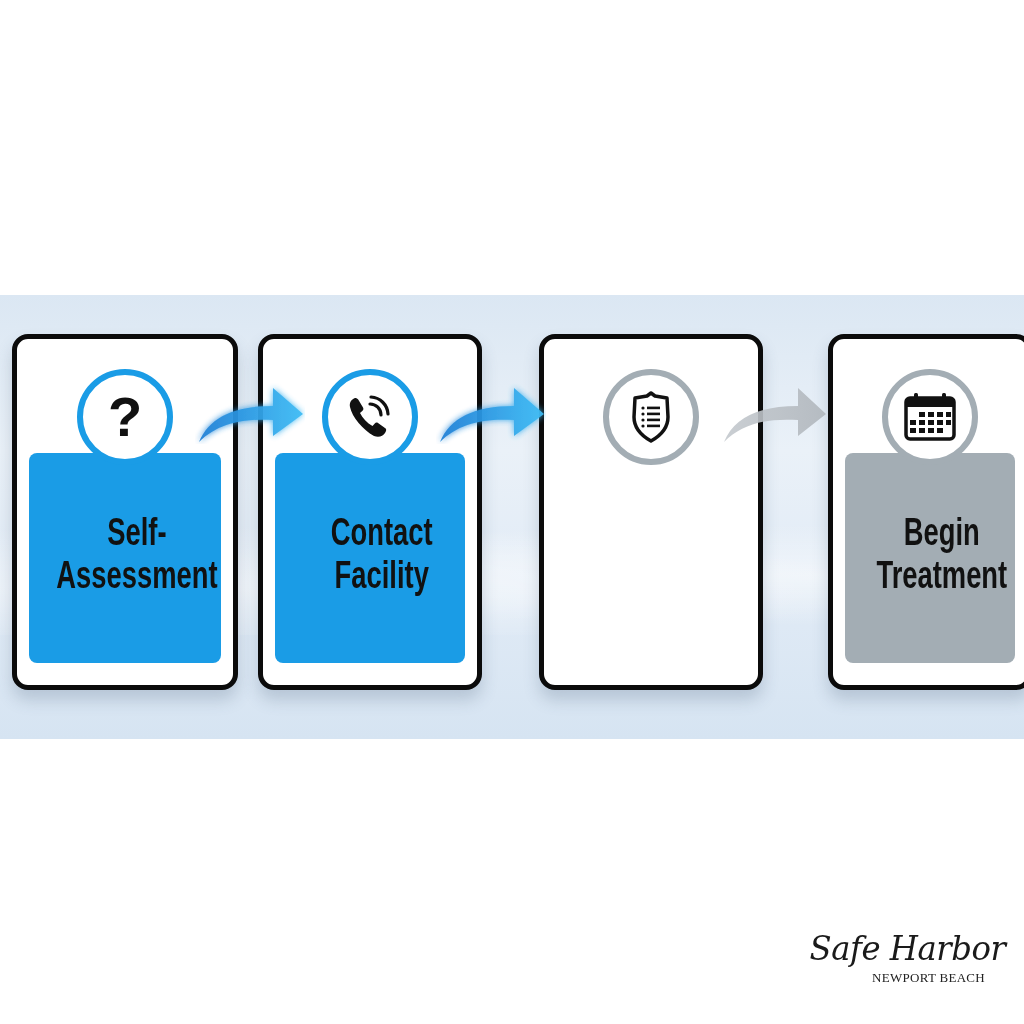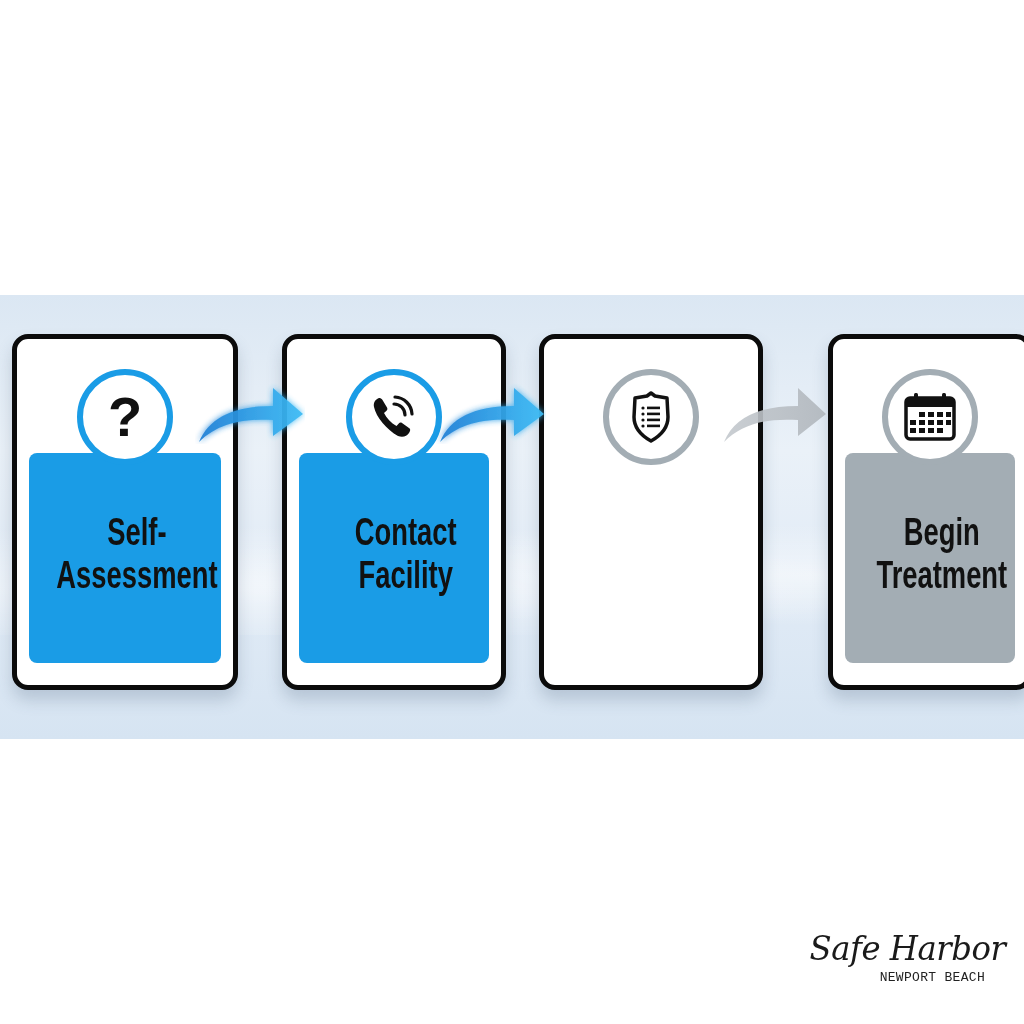--- a/index.html
+++ b/index.html
@@ -50,42 +50,42 @@
   .arrow { position: absolute; z-index: 5; }
   .logo {
     position: absolute; left: 805px; top: 928px; width: 180px; text-align: right;
   }
   .logo-script {
     font-family: "DejaVu Serif", serif; font-style: italic; font-size: 34px; color: #1a1a1a;
     letter-spacing: -0.5px; line-height: 40px; white-space: nowrap;
     transform: scaleX(0.95);
   }
   .logo-sub {
-    font-family: Liberation Mono, monospace; font-size: 13px; color: #222; letter-spacing: 0.3px;
+    font-family: Liberation Serif, serif; font-size: 13px; color: #222; letter-spacing: 0.3px;
     margin-top: 2px; padding-left: 28px; white-space: nowrap;
   }
 </style>
 </head>
 <body>
 
 <div class="band"></div>
 
 <div class="card" style="left:12px; width:226px;">
   <div class="icon-circle active">
     <span class="qmark">?</span>
   </div>
   <div class="panel active">
     <div class="label">
       <div>Self-</div>
       <div>Assessment</div>
     </div>
   </div>
 </div>
 
-<div class="card" style="left:258px; width:224px;margin-left:24px;">
+<div class="card" style="left:258px; width:224px;">
   <div class="icon-circle active">
     <svg width="54" height="54" viewBox="0 0 54 54">
       <path d="M12 8 C9 9 6 12 7 17 C9 27 20 40 31 46 C36 48 40 46 42 43 L43 41 C43.5 39.5 43 38.5 42 38 L35 33 C33.8 32.3 32.6 32.5 31.8 33.5 L29.5 36 C24 33 19.5 28 17 23 L19.5 20.8 C20.5 20 20.7 18.8 20 17.6 L15.5 10 C14.8 8.8 13.5 7.6 12 8 Z" fill="#111"></path>
       <path d="M27 14 A11 11 0 0 1 38 25" stroke="#111" stroke-width="3.2" fill="none" stroke-linecap="round"></path>
       <path d="M28 7 A18 18 0 0 1 45 24" stroke="#111" stroke-width="3.2" fill="none" stroke-linecap="round"></path>
     </svg>
   </div>
   <div class="panel active">
     <div class="label">
       <div>Contact</div>

